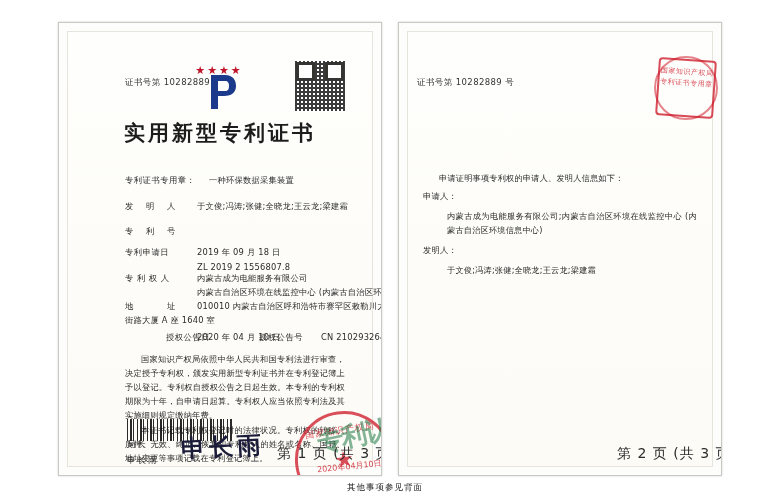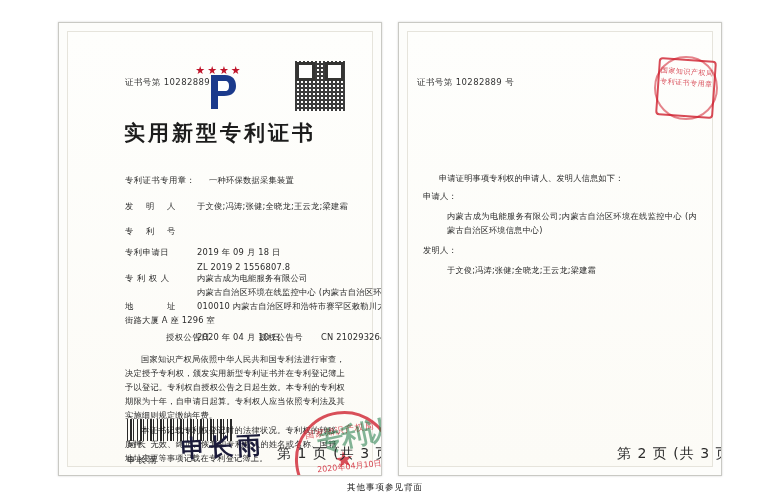--- a/index.html
+++ b/index.html
@@ -286,21 +286,21 @@
 
     <div class="field-label" style="left:66px; top:224px; letter-spacing:0.5px;">专利申请日</div>
     <div class="field-value" style="left:138px; top:224px;">2019 年 09 月 18 日</div>
 
     <div class="field-label" style="left:66px; top:250px; letter-spacing:0.5px;">专 利 权 人</div>
     <div class="field-value" style="left:138px; top:250px;">内蒙古成为电能服务有限公司</div>
     <div class="field-value" style="left:138px; top:264px;">内蒙古自治区环境在线监控中心 (内蒙古自治区环境信息</div>
 
     <div class="field-label" style="left:66px; top:278px;">地　　　址</div>
     <div class="field-value" style="left:138px; top:278px;">010010 内蒙古自治区呼和浩特市赛罕区敕勒川大街保艇</div>
-    <div class="field-value" style="left:66px; top:292px;">街路大厦 A 座 1296 室</div>
+    <div class="field-value" style="left:66px; top:292px;">街路大厦 A 座 1640 室</div>
 
     <div class="field-label" style="left:66px; top:309px; letter-spacing:0.5px;margin-left:41px;">授权公告日</div>
     <div class="field-value" style="left:138px; top:309px;">2020 年 04 月 10 日</div>
 
     <div class="field-label" style="left:200px; top:309px; letter-spacing:0.5px;">授权公告号</div>
     <div class="field-value" style="left:262px; top:309px;">CN 210293264 U</div>
 
     <div class="para" style="left:66px; top:329px; width:220px; text-indent:16px;">国家知识产权局依照中华人民共和国专利法进行审查，决定授予专利权，颁发实用新型专利证书并在专利登记簿上予以登记。专利权自授权公告之日起生效。本专利的专利权期限为十年，自申请日起算。专利权人应当依照专利法及其实施细则规定缴纳年费。</div>
 
     <div class="para" style="left:66px; top:400px; width:220px; text-indent:16px;">本证书记载专利权登记时的法律状况。专利权的转移、质押、无效、终止、恢复和专利权人的姓名或名称、国籍、地址变更等事项记载在专利登记簿上。</div>

